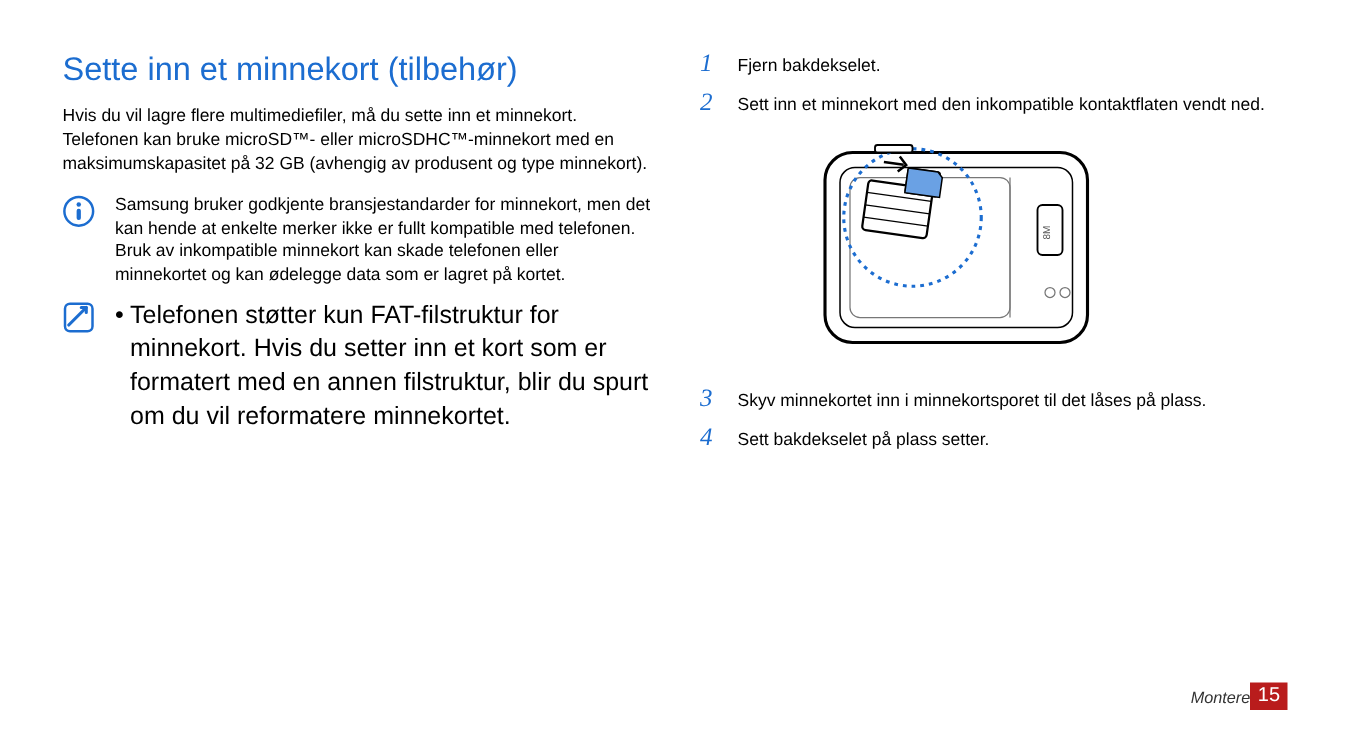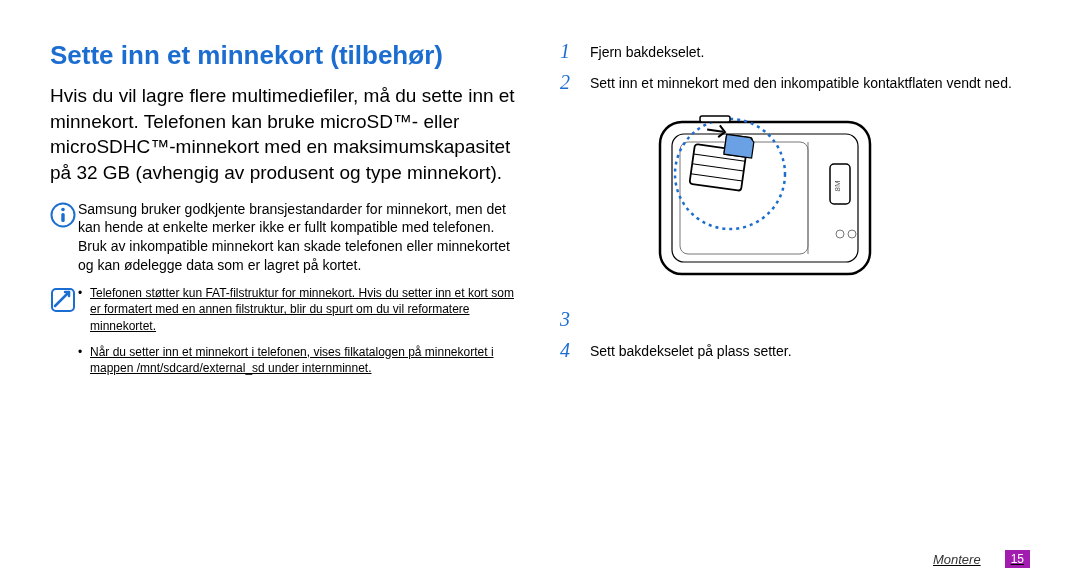--- a/index.html
+++ b/index.html
@@ -15,31 +15,31 @@
     .page-container {
       display: flex;
       gap: 40px;
     }
     .left-col, .right-col {
       flex: 1;
     }
     h1 {
       color: #1c6dd0;
       font-size: 26px;
-      font-weight: bold;
+      font-weight: normal;
       margin-bottom: 12px;
     }
     .intro {
-      font-size: 19px;
+      font-size: 14px;
       line-height: 1.35;
       margin-bottom: 14px;
     }
     .icon-block {
       display: flex;
-      gap: 0;
+      gap: 14px;
       margin-bottom: 10px;
     }
     .icon-cell {
       width: 28px;
       min-width: 28px;
       display: flex;
       align-items: flex-start;
       padding-top: 2px;
     }
     .icon-block .content {
@@ -48,23 +48,22 @@
       line-height: 1.35;
     }
     .bullet-list {
       list-style: none;
       padding-left: 0;
     }
     .bullet-list li {
       position: relative;
       padding-left: 12px;
       margin-bottom: 10px;
-      font-size: 12px;
-      line-height: 1.35;
-      text-decoration: underline;
+      font-size: 20px;
+      line-height: 1.35;
     }
     .bullet-list li::before {
       content: "•";
       position: absolute;
       left: 0;
       top: 0;
     }
     .step {
       display: flex;
       gap: 10px;
@@ -86,32 +85,31 @@
     }
     .phone-figure {
       margin: 10px 0 14px 40px;
     }
     .page-footer {
       position: absolute;
       bottom: 18px;
       right: 50px;
       display: flex;
       align-items: center;
-      gap: 24px;
-      text-decoration: underline;
+      gap: 0;
     }
     .footer-text {
       font-style: italic;
       font-size: 13px;
       color: #333;
     }
     .footer-badge {
-      background: #a21caf;
+      background: #b91c1c;
       color: #fff;
-      font-size: 12px;
+      font-size: 16px;
       padding: 2px 6px;
     }
     svg { display: block; }
   </style>
 </head>
 <body>
 
 <div class="page-container">
   <div class="left-col">
     <h1>Sette inn et minnekort (tilbehør)</h1>
@@ -132,21 +130,20 @@
       <div class="icon-cell">
         <svg width="26" height="26" viewBox="0 0 26 26">
           <rect x="2" y="2" width="22" height="22" rx="4" fill="none" stroke="#1c6dd0" stroke-width="2"></rect>
           <path d="M5 19 L19 5" stroke="#1c6dd0" stroke-width="2.5" stroke-linecap="round"></path>
           <path d="M15 5 L19 5 L19 9" fill="none" stroke="#1c6dd0" stroke-width="2.5" stroke-linecap="round" stroke-linejoin="round"></path>
         </svg>
       </div>
       <div class="content">
         <ul class="bullet-list">
           <li>Telefonen støtter kun FAT-filstruktur for minnekort. Hvis du setter inn et kort som er formatert med en annen filstruktur, blir du spurt om du vil reformatere minnekortet.</li>
-          <li>Når du setter inn et minnekort i telefonen, vises filkatalogen på minnekortet i mappen /mnt/sdcard/external_sd under internminnet.</li>
         </ul>
       </div>
     </div>
   </div>
 
   <div class="right-col">
     <div class="step">
       <div class="step-num">1</div>
       <div class="step-text">Fjern bakdekselet.</div>
     </div>
@@ -184,20 +181,21 @@
           <path d="M22 -22 L28 -16 L22 -10" fill="none" stroke="#000" stroke-width="2"></path>
           <line x1="10" y1="-16" x2="26" y2="-16" stroke="#000" stroke-width="2"></line>
         </g>
 
         <rect x="100" y="12" width="30" height="6" rx="2" fill="#fff" stroke="#000" stroke-width="1.5"></rect>
       </svg>
     </div>
 
     <div class="step">
       <div class="step-num">3</div>
+      <div class="step-text">Skyv minnekortet inn i minnekortsporet til det låses på plass.</div>
     </div>
     <div class="step">
       <div class="step-num">4</div>
       <div class="step-text">Sett bakdekselet på plass setter.</div>
     </div>
   </div>
 </div>
 
 <div class="page-footer">
   <span class="footer-text">Montere</span>

